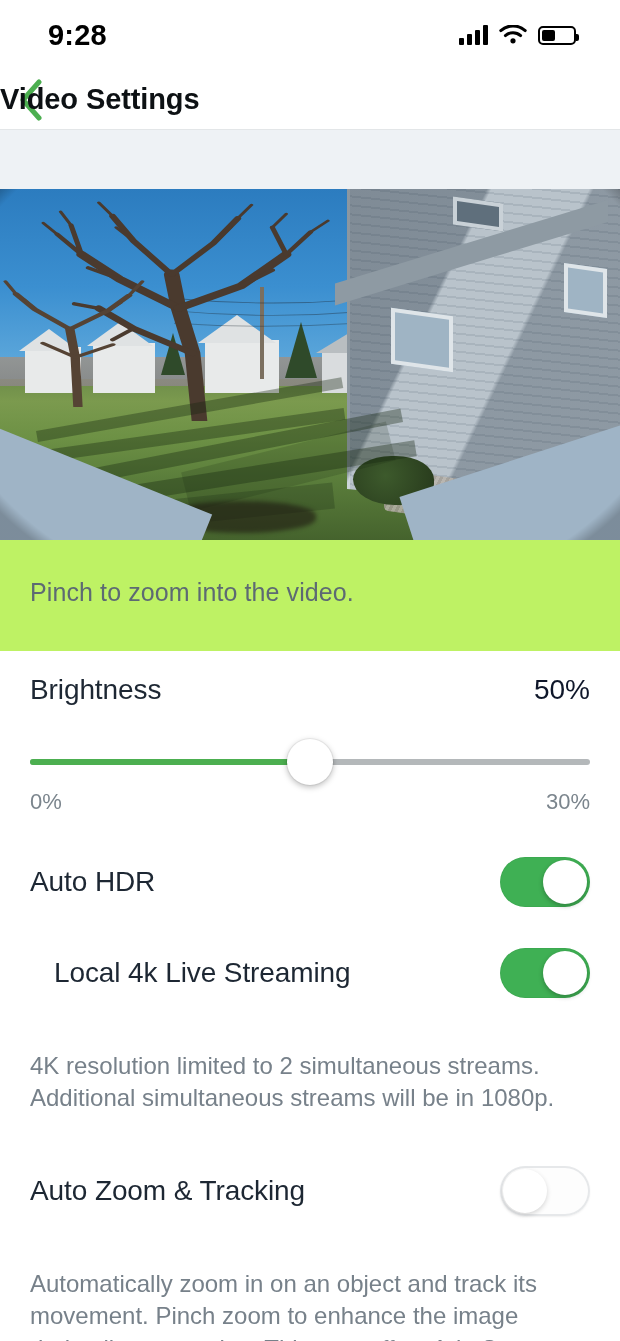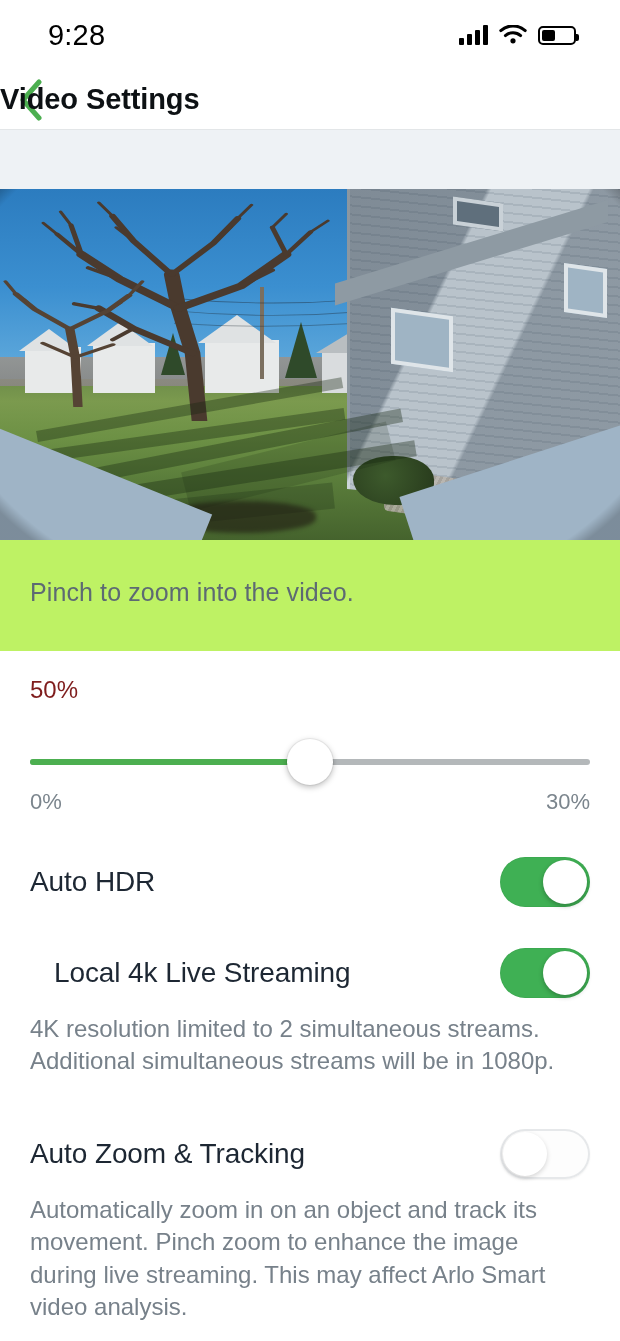--- a/index.html
+++ b/index.html
@@ -12,21 +12,21 @@
     position:relative;
   }
   .phone { width:620px; height:1341px; position:relative; background:#fff; display:flex; flex-direction:column; }
 
   
   .statusbar {
     height:70px; flex:0 0 70px;
     display:flex; align-items:center; justify-content:space-between;
     padding:0 44px 0 48px;
   }
-  .status-time { font-size:29px; font-weight:normal; color:#000; letter-spacing:.2px; }
+  .status-time { font-size:29px; font-weight:bold; color:#000; letter-spacing:.2px; }
   .status-right { display:flex; align-items:center; gap:11px; }
   .bars { display:flex; align-items:flex-end; gap:3px; height:20px; }
   .bars i { width:5px; background:#000; border-radius:1px; display:block; }
   .bars i:nth-child(1){ height:7px; }
   .bars i:nth-child(2){ height:11px; }
   .bars i:nth-child(3){ height:15px; }
   .bars i:nth-child(4){ height:20px; }
   .battery { width:38px; height:19px; border:2px solid #000; border-radius:5px; position:relative; padding:2px; }
   .battery:after { content:""; position:absolute; right:-5px; top:6px; width:3px; height:7px; background:#000; border-radius:0 2px 2px 0; }
   .battery span { display:block; height:100%; width:42%; background:#000; border-radius:2px; }
@@ -163,21 +163,21 @@
     font-size:25px; color:#5d6a73; letter-spacing:.1px;
   }
 
   
   .section { background:#ffffff; }
   .row {
     display:flex; align-items:center; justify-content:space-between;
     padding:0 30px; min-height:64px;
   }
   .row-title { font-size:28px; color:#1d2733; letter-spacing:-.1px; }
-  .row-value { font-size:24px; color:#7f1d1d; }
+  .row-value { font-size:28px; color:#0f172a; }
 
   .slider-block { padding:30px 30px 0 30px; }
   .slider-rail { position:relative; height:6px; background:#b4b8ba; border-radius:3px; }
   .slider-fill { position:absolute; left:0; top:0; height:6px; background:#4caf50; border-radius:3px; width:50%; }
   .slider-thumb {
     position:absolute; top:50%; left:50%;
     width:46px; height:46px; margin-top:-23px; margin-left:-23px;
     background:#fff; border-radius:50%;
     box-shadow:0 2px 6px rgba(0,0,0,.28), 0 0 0 1px rgba(0,0,0,.05);
     cursor:pointer;
@@ -200,21 +200,21 @@
   .toggle.off { background:#fdfdfd; box-shadow:inset 0 0 0 2px #e6e8ea, 0 1px 2px rgba(0,0,0,.06); }
   .toggle .knob {
     position:absolute; top:3px; width:44px; height:44px; border-radius:50%;
     background:#fff; box-shadow:0 2px 5px rgba(0,0,0,.28);
   }
   .toggle.on  .knob { right:3px; }
   .toggle.off .knob { left:3px; box-shadow:0 2px 5px rgba(0,0,0,.16); }
 
   .row-desc {
     padding:4px 30px 26px 30px;
-    font-size:24px; line-height:1.35; color:#77818a;
+    font-size:24px; line-height:1.35; color:#77818a;margin-top:37px;
   }
   .row-block { padding-top:14px; }
 
   
   .spacer { flex:1 1 auto; background:#fff; }
 </style>
 </head>
 <body>
 
 <div class="phone">
@@ -320,20 +320,21 @@
       <div class="v-corner bl"></div>
       <div class="v-corner br"></div>
       <div class="v-vignette"></div>
     </div>
 
     <div class="preview-caption">Pinch to zoom into the video.</div>
   </div>
 
   <div class="section">
     <div class="row" style="min-height:78px;">
+      <div class="row-title">Brightness</div>
       <div class="row-value">50%</div>
     </div>
     <div class="slider-block">
       <div class="slider-rail">
         <div class="slider-fill" style="width: 50%;"></div>
         <div class="slider-thumb" style="left: 50%;"></div>
       </div>
     </div>
     <div class="slider-scale">
       <span>0%</span>

